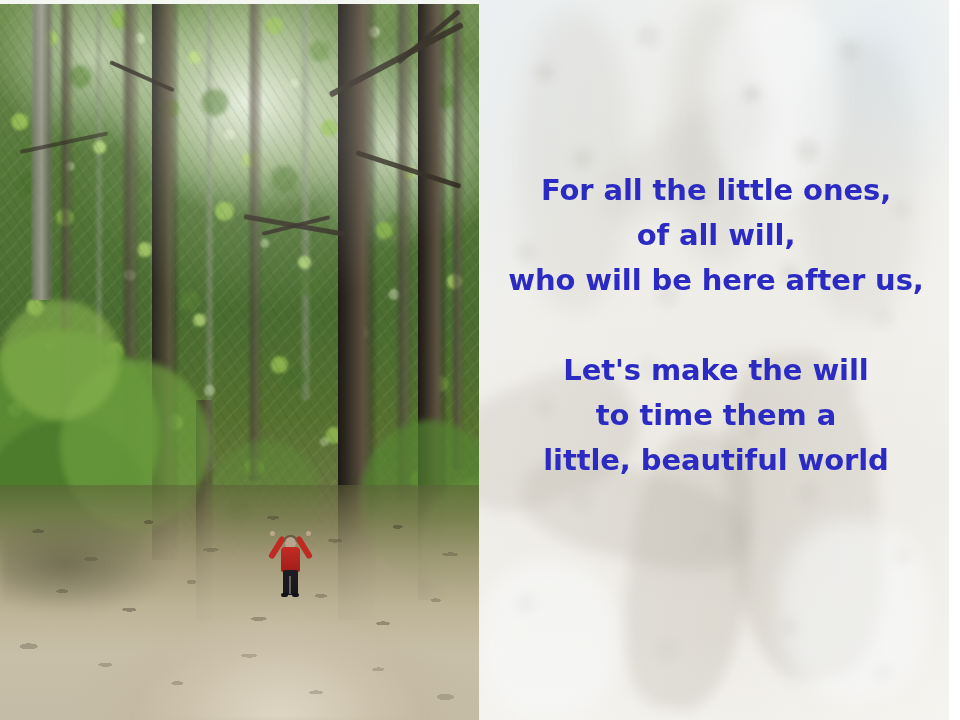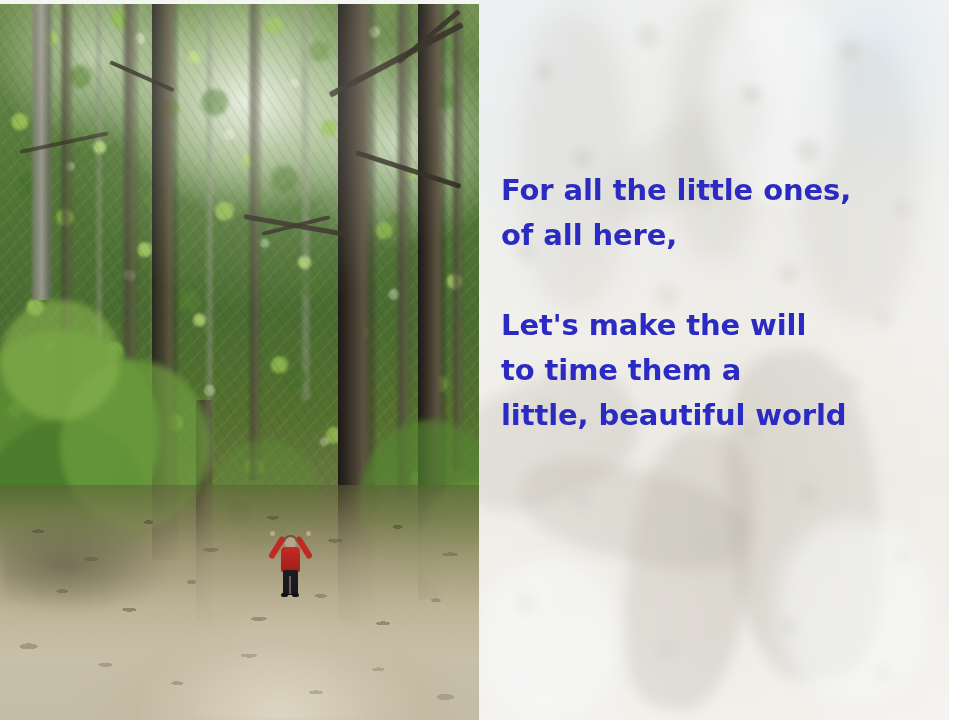--- a/index.html
+++ b/index.html
@@ -332,20 +332,21 @@
 
   
   .text-panel {
     position: absolute;
     left: 479px;
     top: 0;
     width: 481px;
     height: 720px;
     overflow: hidden;
     background: #ffffff;
+    text-align: center;
   }
   .faded-bg {
     position: absolute;
     left: 0; top: 0;
     width: 470px; height: 720px;
     background:
       linear-gradient(to bottom right, rgba(214,226,236,0.45) 0%, rgba(255,255,255,0) 30%),
       radial-gradient(ellipse 150px 220px at 86% 8%, rgba(203,222,236,0.6) 0%, rgba(203,222,236,0) 70%),
       linear-gradient(to bottom,
         rgba(238,238,234,1) 0%,
@@ -514,21 +515,22 @@
       <div class="ghost-light" style="left:300px; top:520px; width:150px; height:180px;"></div>
       <div class="ghost-light" style="left:0px;   top:560px; width:140px; height:160px;"></div>
       <div class="ghost-canopy" style="left:0; top:0; width:470px; height:360px;"></div>
       <div class="ghost-canopy" style="left:0; top:330px; width:470px; height:390px; opacity:.3;"></div>
     </div>
     <div class="panel-white-wash"></div>
     <div class="right-white-edge"></div>
 
     <div class="poem">
       <div class="poem-line">For all the little ones,</div>
-      <div class="poem-line">of all here,</div>
+      <div class="poem-line">of all will,</div>
+      <div class="poem-line">who will be here after us,</div>
       <div class="stanza-gap"></div>
       <div class="poem-line">Let's make the will</div>
       <div class="poem-line">to time them a</div>
       <div class="poem-line">little, beautiful world</div>
     </div>
   </div>
 
 </div>
 
 </body></html>

